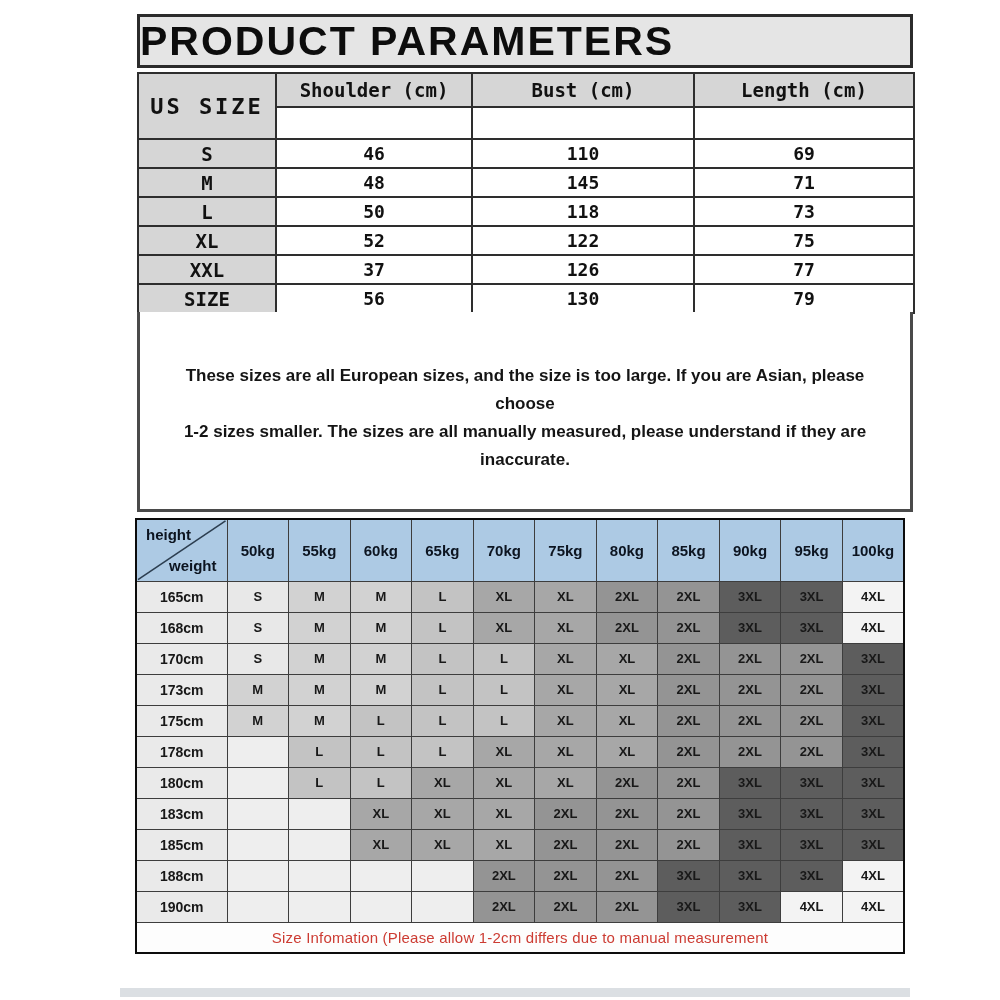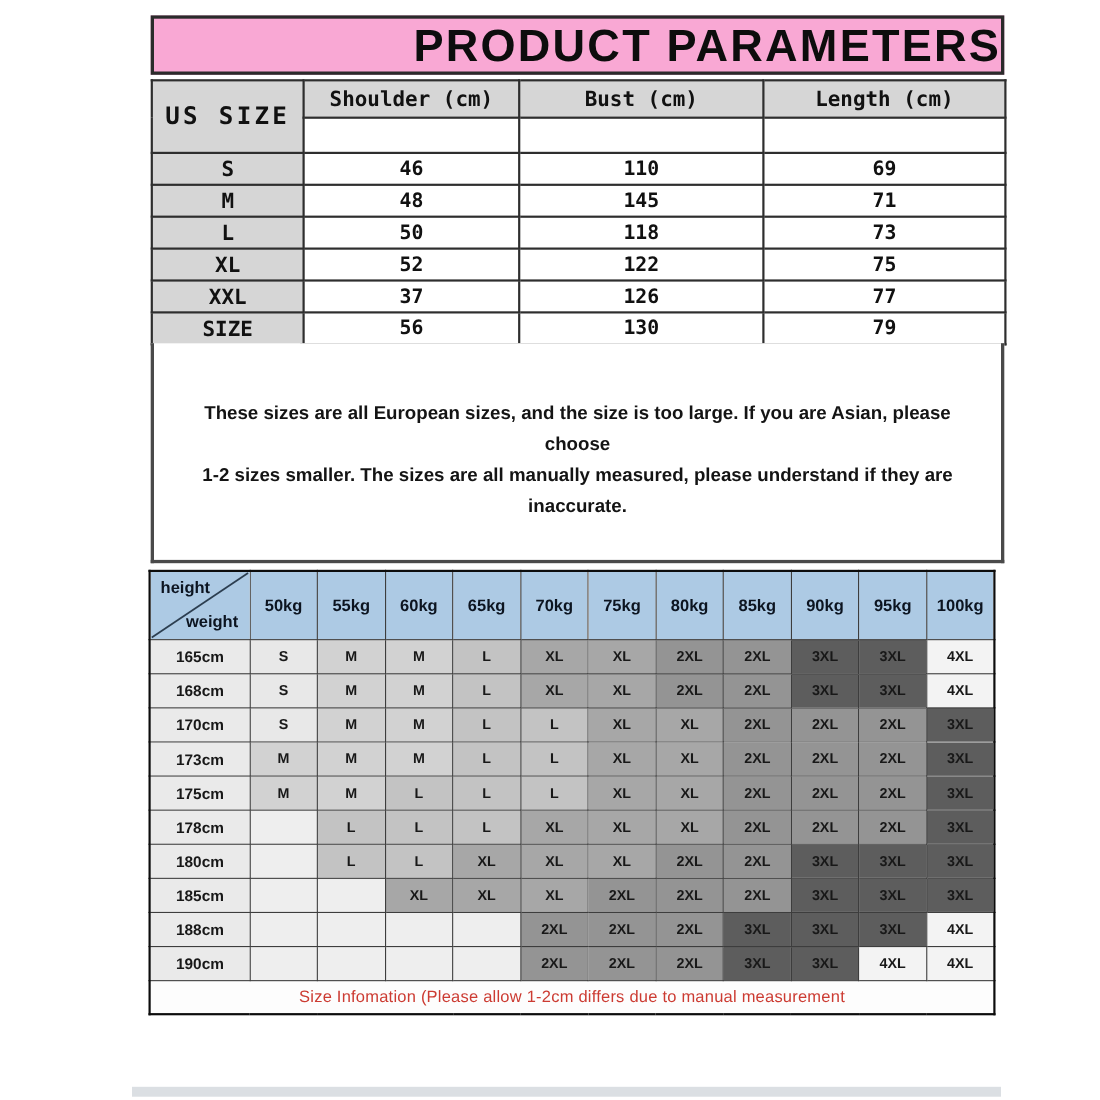--- a/index.html
+++ b/index.html
@@ -5,22 +5,22 @@
   * { box-sizing: border-box; }
   html,body { margin:0; padding:0; background:#ffffff; }
   .page {
     position:relative; width:1000px; height:1000px; background:#fff; overflow:hidden;
     font-family:"Liberation Sans", sans-serif; color:#111;
   }
 
   
   .title-box {
     position:absolute; left:137px; top:14px; width:776px; height:54px;
-    border:3px solid #2b2b2b; display:flex; align-items:center; justify-content:flex-end;
-    background:#f9a8d4;
+    border:3px solid #2b2b2b; display:flex; align-items:center; justify-content:flex-start;
+    background:#e5e5e5;
   }
   .title-text {
     font-weight:bold; font-size:41px; letter-spacing:2px; color:#0d0d0d;
     font-family:"Liberation Sans", sans-serif; white-space:nowrap;
   }
 
   
   table.params {
     position:absolute; left:137px; top:72px; width:776px;
     border-collapse:collapse; table-layout:fixed;
@@ -294,20 +294,34 @@
             <td class="scell" style="background: rgb(167, 167, 167);">XL</td>
             <td class="scell" style="background: rgb(167, 167, 167);">XL</td>
             <td class="scell" style="background: rgb(167, 167, 167);">XL</td>
             <td class="scell" style="background: rgb(148, 148, 148);">2XL</td>
             <td class="scell" style="background: rgb(148, 148, 148);">2XL</td>
             <td class="scell" style="background: rgb(93, 93, 93);">3XL</td>
             <td class="scell" style="background: rgb(93, 93, 93);">3XL</td>
             <td class="scell" style="background: rgb(93, 93, 93);">3XL</td>
           </tr>
           <tr class="srow">
+            <td class="hcell">183cm</td>
+            <td class="scell" style="background: rgb(238, 238, 238);"></td>
+            <td class="scell" style="background: rgb(238, 238, 238);"></td>
+            <td class="scell" style="background: rgb(167, 167, 167);">XL</td>
+            <td class="scell" style="background: rgb(167, 167, 167);">XL</td>
+            <td class="scell" style="background: rgb(167, 167, 167);">XL</td>
+            <td class="scell" style="background: rgb(148, 148, 148);">2XL</td>
+            <td class="scell" style="background: rgb(148, 148, 148);">2XL</td>
+            <td class="scell" style="background: rgb(148, 148, 148);">2XL</td>
+            <td class="scell" style="background: rgb(93, 93, 93);">3XL</td>
+            <td class="scell" style="background: rgb(93, 93, 93);">3XL</td>
+            <td class="scell" style="background: rgb(93, 93, 93);">3XL</td>
+          </tr>
+          <tr class="srow">
             <td class="hcell">185cm</td>
             <td class="scell" style="background: rgb(238, 238, 238);"></td>
             <td class="scell" style="background: rgb(238, 238, 238);"></td>
             <td class="scell" style="background: rgb(167, 167, 167);">XL</td>
             <td class="scell" style="background: rgb(167, 167, 167);">XL</td>
             <td class="scell" style="background: rgb(167, 167, 167);">XL</td>
             <td class="scell" style="background: rgb(148, 148, 148);">2XL</td>
             <td class="scell" style="background: rgb(148, 148, 148);">2XL</td>
             <td class="scell" style="background: rgb(148, 148, 148);">2XL</td>
             <td class="scell" style="background: rgb(93, 93, 93);">3XL</td>

